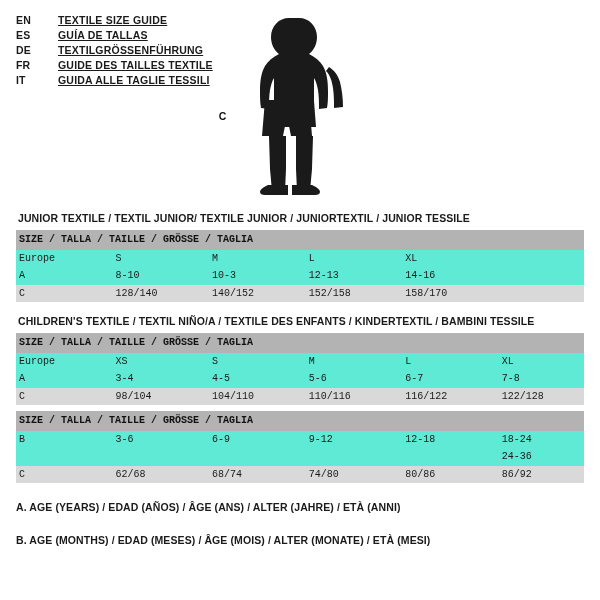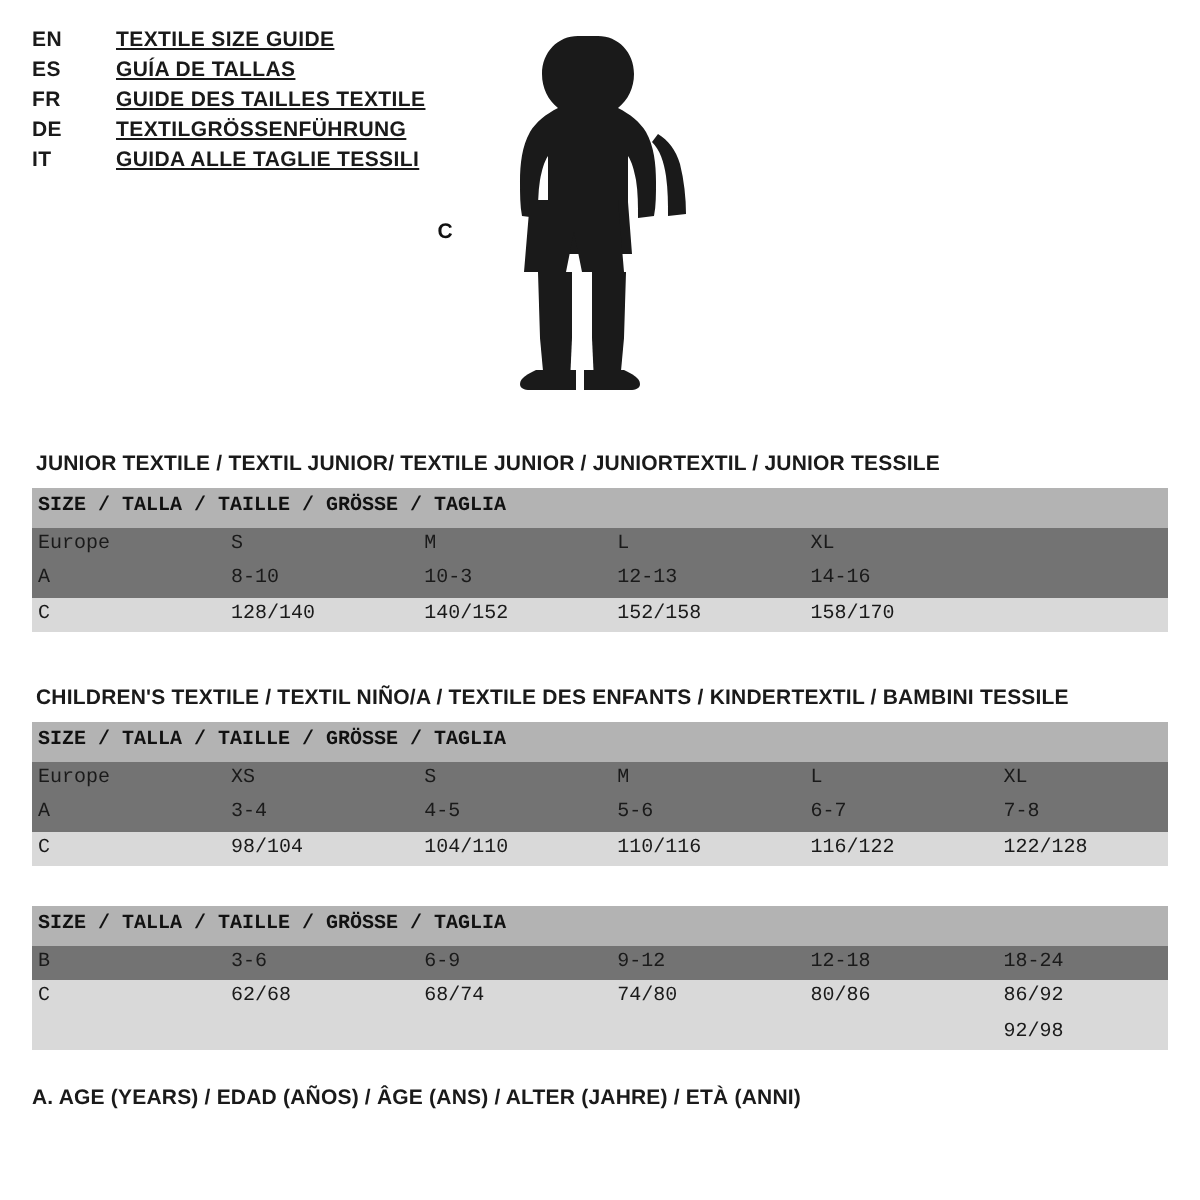--- a/index.html
+++ b/index.html
@@ -64,21 +64,21 @@
     position: absolute;
     left: 6px;
     top: 96px;
     font-size: 10.5px;
     font-weight: bold;
     color: #111;
   }
 
   
   .section {
-    margin-top: 20px;
+    margin-top: 6px;
   }
   .section-title {
     font-size: 10.5px;
     font-weight: bold;
     letter-spacing: 0.1px;
     padding: 7px 0 5px 2px;
     line-height: 1.25;
   }
   table.size {
     width: 100%;
@@ -99,21 +99,21 @@
     color: #111;
     font-weight: bold;
     font-size: 10px;
     padding-top: 3px;
     padding-bottom: 3px;
   }
   table.size tbody tr.shaded td {
     background: #d9d9d9;
   }
   table.size tbody tr.plain td {
-    background: #737373;
+    background: #5eead4;
   }
   .rowlabel {
     font-weight: normal;
   }
 
   
   .legend {
     margin-top: 12px;
     font-size: 10.5px;
     font-weight: bold;
@@ -135,26 +135,26 @@
       <tbody>
         <tr>
           <td class="lang-code">EN</td>
           <td class="lang-title">TEXTILE SIZE GUIDE</td>
         </tr>
         <tr>
           <td class="lang-code">ES</td>
           <td class="lang-title">GUÍA DE TALLAS</td>
         </tr>
         <tr>
+          <td class="lang-code">DE</td>
+          <td class="lang-title">TEXTILGRÖSSENFÜHRUNG</td>
+        </tr>
+        <tr>
           <td class="lang-code">FR</td>
           <td class="lang-title">GUIDE DES TAILLES TEXTILE</td>
-        </tr>
-        <tr>
-          <td class="lang-code">DE</td>
-          <td class="lang-title">TEXTILGRÖSSENFÜHRUNG</td>
         </tr>
         <tr>
           <td class="lang-code">IT</td>
           <td class="lang-title">GUIDA ALLE TAGLIE TESSILI</td>
         </tr>
       </tbody>
     </table>
 
     <div class="figure-wrap">
       <svg width="180" height="185" viewBox="0 0 180 185" xmlns="http://www.w3.org/2000/svg">
@@ -284,37 +284,38 @@
       </thead>
       <tbody>
         <tr class="plain">
           <td class="rowlabel">B</td>
           <td>3-6</td>
           <td>6-9</td>
           <td>9-12</td>
           <td>12-18</td>
           <td>18-24</td>
         </tr>
+        <tr class="plain">
+          <td></td>
+          <td></td>
+          <td></td>
+          <td></td>
+          <td></td>
+          <td>24-36</td>
+        </tr>
         <tr class="shaded">
           <td class="rowlabel">C</td>
           <td>62/68</td>
           <td>68/74</td>
           <td>74/80</td>
           <td>80/86</td>
           <td>86/92</td>
         </tr>
-        <tr class="shaded">
-          <td></td>
-          <td></td>
-          <td></td>
-          <td></td>
-          <td></td>
-          <td>92/98</td>
-        </tr>
       </tbody>
     </table>
   </div>
 
   <div class="legend">
     <div>A. AGE (YEARS) / EDAD (AÑOS) / ÂGE (ANS) / ALTER (JAHRE) / ETÀ (ANNI)</div>
+    <div>B. AGE (MONTHS) / EDAD (MESES) / ÂGE (MOIS) / ALTER (MONATE) / ETÀ (MESI)</div>
   </div>
 
 </div>
 
 </body></html>

